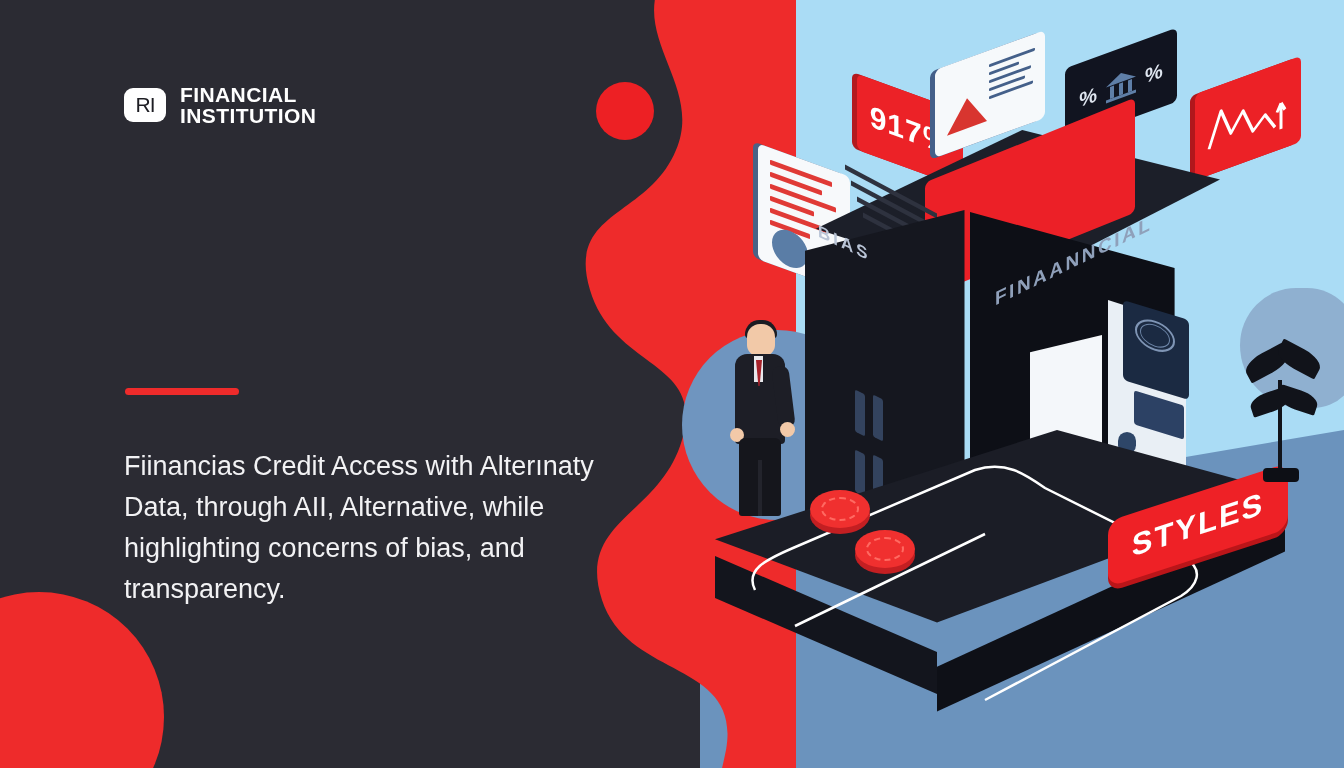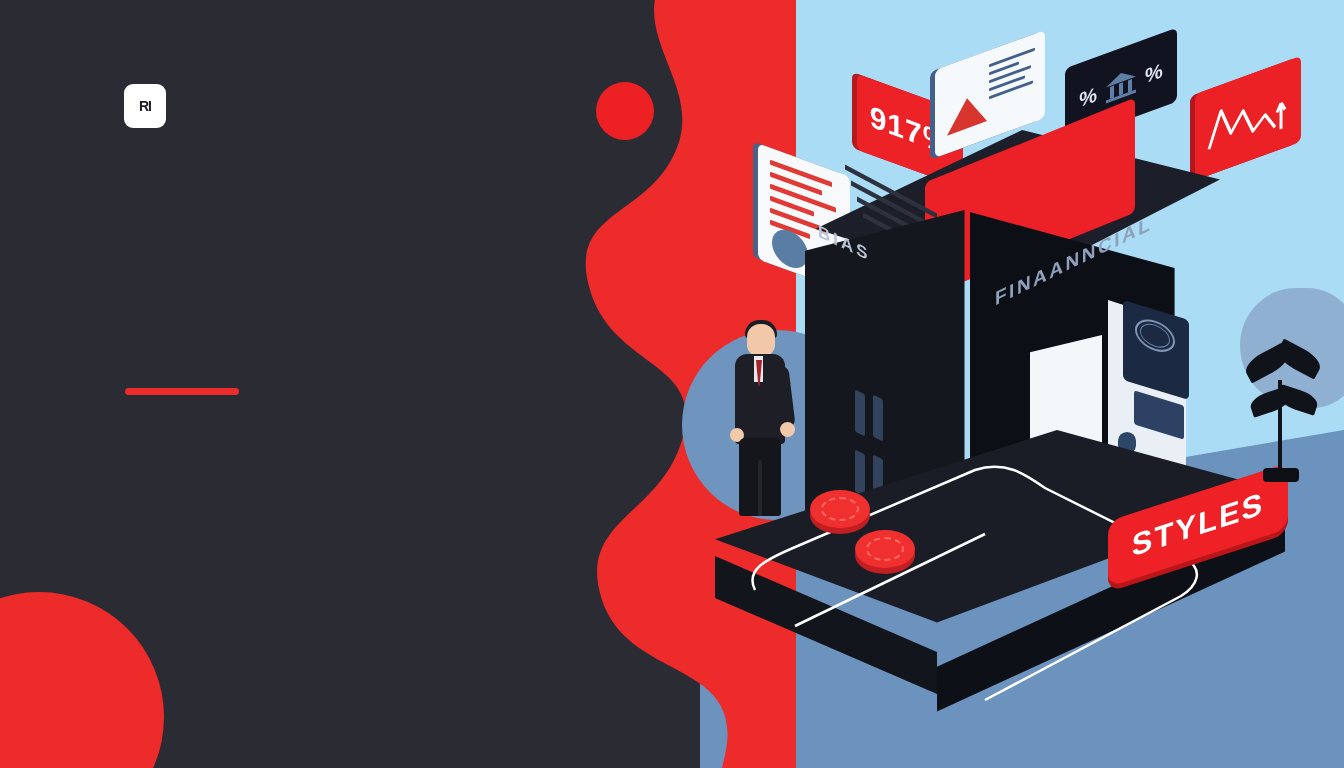--- a/index.html
+++ b/index.html
@@ -37,23 +37,23 @@
   .red-circle-bottom {
     position:absolute; left:-86px; top:592px; width:250px; height:250px;
     border-radius:50%; background:#ee2b2b;
   }
 
   
   .left-content { position:absolute; left:124px; top:0; width:520px; height:768px; }
 
   .brand { position:absolute; top:84px; left:0; display:flex; align-items:center; gap:14px; }
   .brand-mark {
-    width:42px; height:44px; border-radius:9px; background:#fff;
+    width:42px; height:34px; border-radius:9px; background:#fff;
     display:flex; align-items:center; justify-content:center;
-    color:#1d1d23; font-weight:bold; font-size:14px; letter-spacing:-1px;
+    color:#1d1d23; font-weight:normal; font-size:21px; letter-spacing:-1px;
   }
   .brand-text { color:#ffffff; font-weight:bold; font-size:21px; line-height:1.02; letter-spacing:0.4px; }
   .brand-text .l2 { display:block; }
 
   .headline {
     position:absolute; top:180px; left:0; width:420px;
     color:#ffffff; font-weight:bold; font-size:38px; line-height:1.2;
     letter-spacing:0.3px; text-transform:uppercase;
   }
 
@@ -266,25 +266,30 @@
              C72,720 186,700 170,790 C160,840 150,855 150,860
              L240,860 L240,0 Z" fill="#ee2b2b"></path>
   </svg>
   <div class="red-circle-top"></div>
   <div class="red-circle-bottom"></div>
 
   <div class="left-content">
 
     <div class="brand">
       <div class="brand-mark">RI</div>
+      <div class="brand-text">
+        <span>FINANCIAL</span>
+        <span class="l2">INSTITUTION</span>
+      </div>
     </div>
 
 
     <div class="accent-bar"></div>
 
+    <div class="body-copy">Fiinancias Credit Access with Alterınaty Data, through AII, Alternative, while highlighting concerns of bias, and transparency.</div>
   </div>
 
   <div class="illus">
 
     <div class="blue-arc"></div>
     <div class="blue-blob"></div>
 
     <div class="f-card doc-card">
       <div style="padding:12px 12px 0 12px;">
         <div class="doc-line" style="width:62px"></div>

